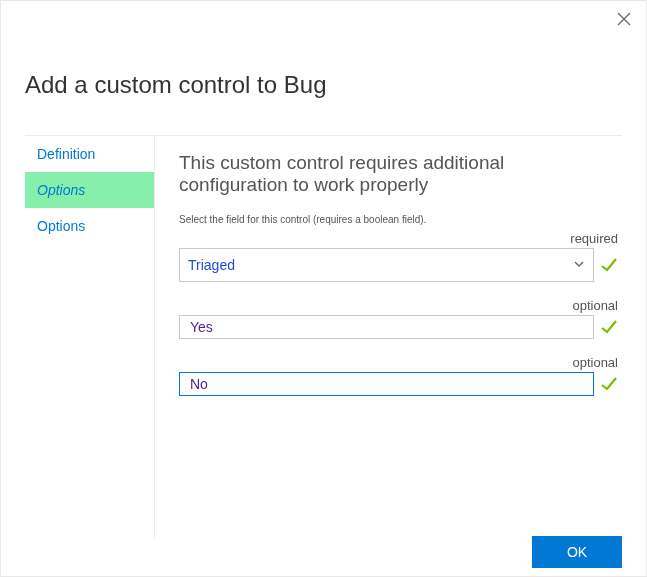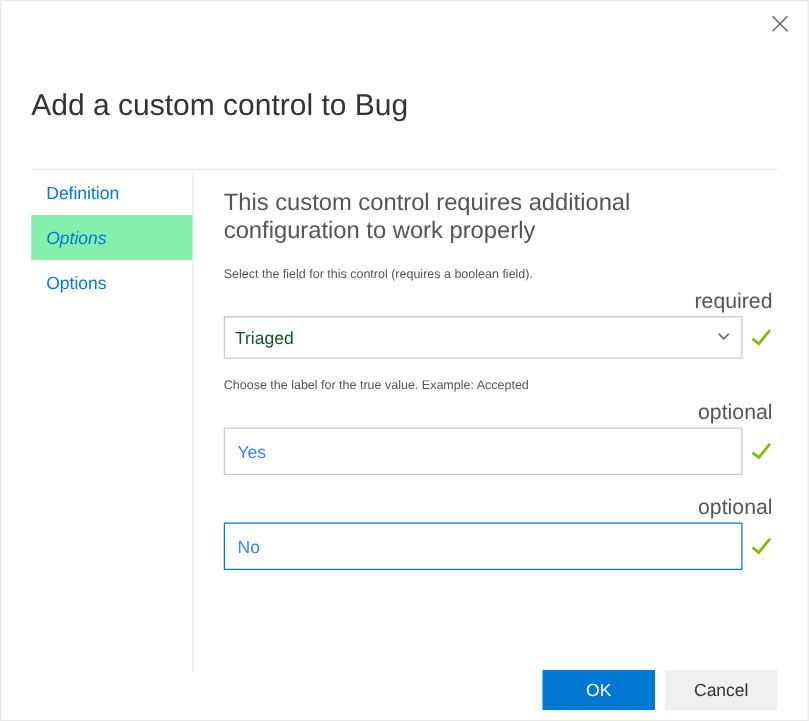--- a/index.html
+++ b/index.html
@@ -66,54 +66,54 @@
       margin-bottom: 18px;
     }
     .field-label {
       font-size: 10px;
       color: #555;
       margin-bottom: 6px;
     }
     .indicator-row {
       display: flex;
       justify-content: flex-end;
-      font-size: 17px;
+      font-size: 13px;
       color: #555;
       margin-bottom: 2px;
     }
     .input-row {
       display: flex;
       align-items: center;
       margin-bottom: 16px;
       gap: 6px;
     }
     .dropdown {
       flex: 1;
       height: 34px;
       border: 1px solid #c8c8c8;
       padding: 0 8px;
       display: flex;
       align-items: center;
       justify-content: space-between;
       font-size: 14px;
-      color: #14532d;
+      color: #1d4ed8;
       cursor: pointer;
       background: #fff;
       text-align: center;
     }
     .dropdown .chev {
       color: #666;
     }
     .text-input {
       flex: 1;
-      height: 38px;
+      height: 24px;
       border: 1px solid #c8c8c8;
       padding: 0 10px;
       font-size: 14px;
-      color: #3b82f6;
+      color: #4c1d95;
       font-family: inherit;
       outline: none;
     }
     .text-input.focused {
       border: 1px solid #0078d4;
     }
     .check-icon {
       width: 18px;
       height: 18px;
       flex-shrink: 0;
@@ -187,21 +187,20 @@
             </svg>
         </span>
       </div>
       <span class="check-icon">
         <svg viewBox="0 0 18 18">
             <polyline points="2,10 7,14 16,3" fill="none" stroke="#7fba00" stroke-width="2.2"></polyline>
           </svg>
       </span>
     </div>
 
-    <div class="field-label">Choose the label for the true value. Example: Accepted</div>
     <div class="indicator-row">optional</div>
     <div class="input-row">
       <input type="text" class="text-input" value="Yes" style="">
       <span class="check-icon">
         <svg viewBox="0 0 18 18">
             <polyline points="2,10 7,14 16,3" fill="none" stroke="#7fba00" stroke-width="2.2"></polyline>
           </svg>
       </span>
     </div>
 
@@ -212,14 +211,13 @@
         <svg viewBox="0 0 18 18">
             <polyline points="2,10 7,14 16,3" fill="none" stroke="#7fba00" stroke-width="2.2"></polyline>
           </svg>
       </span>
     </div>
   </div>
 </div>
 
 <div class="footer">
   <button class="btn btn-primary">OK</button>
-  <button class="btn btn-secondary">Cancel</button>
 </div>
 
 </body></html>

